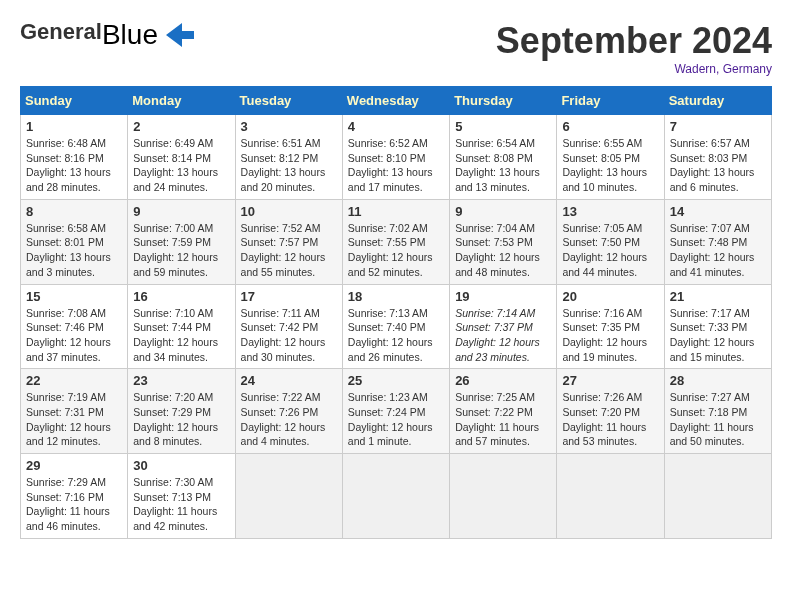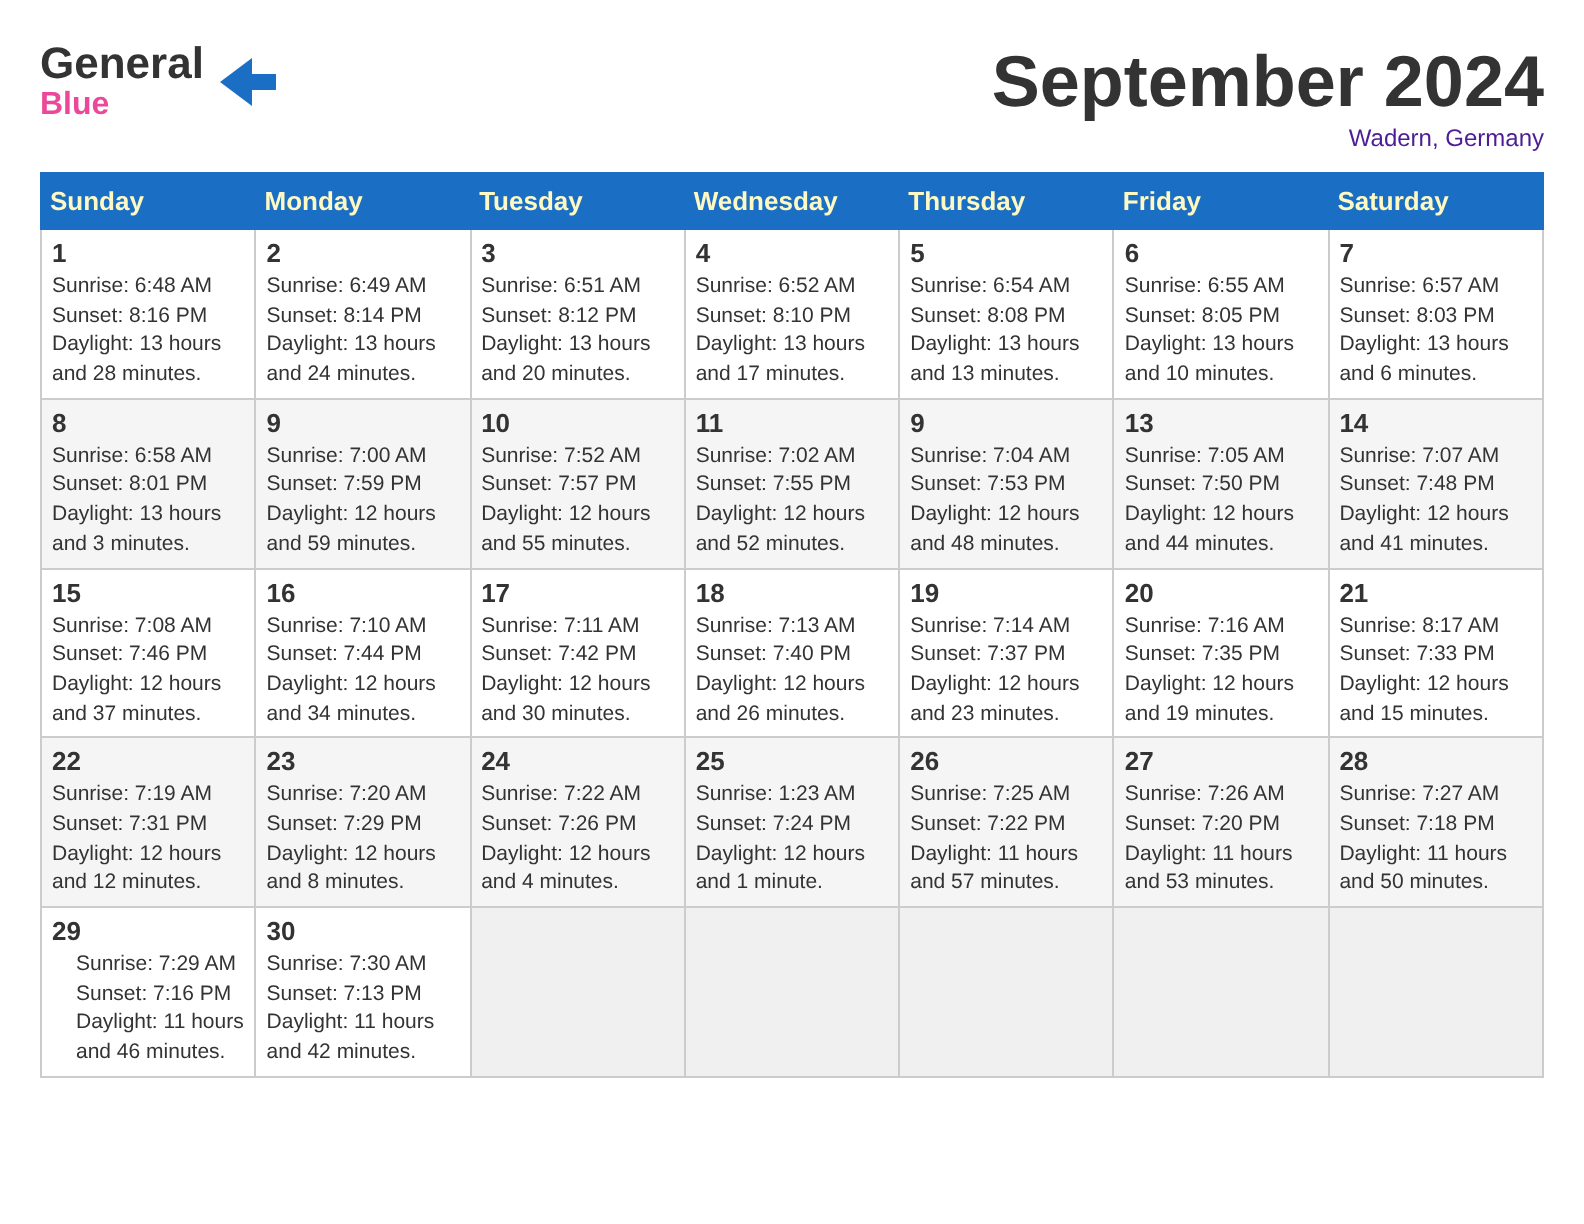--- a/index.html
+++ b/index.html
@@ -73,23 +73,23 @@
     .empty-cell {
       background: #f0f0f0 !important;
     }
   </style>
 </head>
 <body>
 
 <div class="header">
   <div class="logo">
     <div style="display:flex;align-items:center;gap:4px;">
-      <div style="display:flex;flex-direction:column;line-height:1.1;">
+      <div style="display:flex;flex-direction:row;line-height:1.1;">
         <span style="font-size:22px;font-weight:bold;color:#333;">General</span>
-        <span style="font-size:16px;font-weight:bold;color:#ec4899;">Blue</span>
+        <span style="font-size:28px;font-weight:normal;color:#000000;">Blue</span>
       </div>
       <svg width="32" height="28" viewBox="0 0 32 28">
         <polygon points="4,14 20,2 20,10 32,10 32,18 20,18 20,26" fill="#1a6fc4"></polygon>
       </svg>
     </div>
   </div>
   <div class="title-block">
     <div class="month-title">September 2024</div>
     <div class="location">Wadern, Germany</div>
   </div>
@@ -234,35 +234,35 @@
         </td>
         <td>
           <span class="day-num">18</span>
           <div class="day-info" style="white-space: pre-line;">Sunrise: 7:13 AM
 Sunset: 7:40 PM
 Daylight: 12 hours
 and 26 minutes.</div>
         </td>
         <td>
           <span class="day-num">19</span>
-          <div class="day-info" style="white-space: pre-line;">Sunrise: 7:14 AM
+          <div class="day-info" style="white-space: pre-line; font-style: italic;">Sunrise: 7:14 AM
 Sunset: 7:37 PM
 Daylight: 12 hours
 and 23 minutes.</div>
         </td>
         <td>
           <span class="day-num">20</span>
           <div class="day-info" style="white-space: pre-line;">Sunrise: 7:16 AM
 Sunset: 7:35 PM
 Daylight: 12 hours
 and 19 minutes.</div>
         </td>
         <td>
           <span class="day-num">21</span>
-          <div class="day-info" style="white-space: pre-line;">Sunrise: 8:17 AM
+          <div class="day-info" style="white-space: pre-line;">Sunrise: 7:17 AM
 Sunset: 7:33 PM
 Daylight: 12 hours
 and 15 minutes.</div>
         </td>
       </tr>
       <tr>
         <td>
           <span class="day-num">22</span>
           <div class="day-info" style="white-space: pre-line;">Sunrise: 7:19 AM
 Sunset: 7:31 PM
@@ -308,21 +308,21 @@
           <span class="day-num">28</span>
           <div class="day-info" style="white-space: pre-line;">Sunrise: 7:27 AM
 Sunset: 7:18 PM
 Daylight: 11 hours
 and 50 minutes.</div>
         </td>
       </tr>
       <tr>
         <td>
           <span class="day-num">29</span>
-          <div class="day-info" style="white-space: pre-line; margin-left: 12px;">Sunrise: 7:29 AM
+          <div class="day-info" style="white-space: pre-line;">Sunrise: 7:29 AM
 Sunset: 7:16 PM
 Daylight: 11 hours
 and 46 minutes.</div>
         </td>
         <td>
           <span class="day-num">30</span>
           <div class="day-info" style="white-space: pre-line;">Sunrise: 7:30 AM
 Sunset: 7:13 PM
 Daylight: 11 hours
 and 42 minutes.</div>

